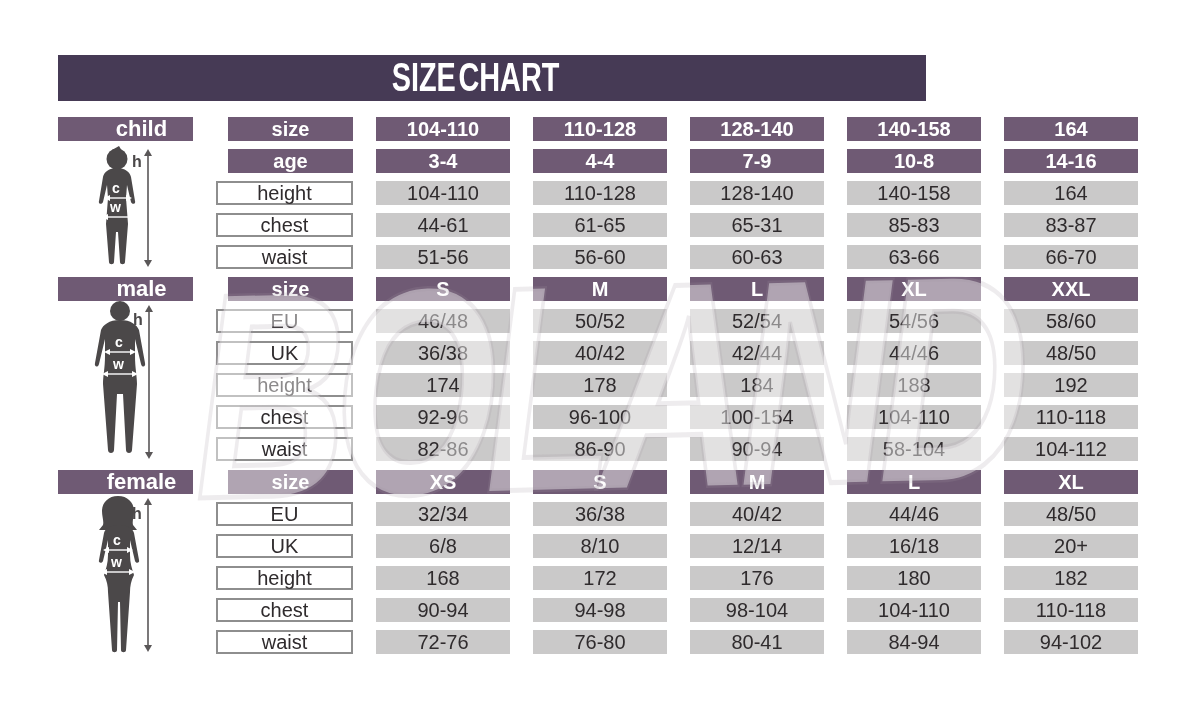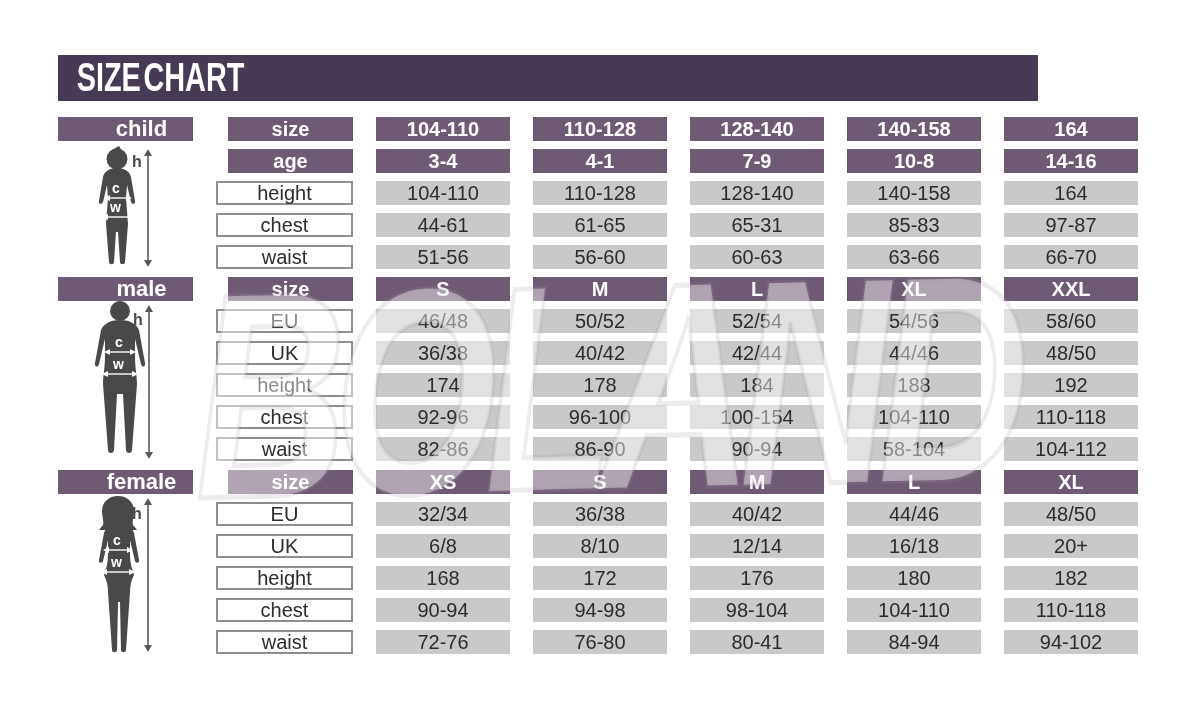--- a/index.html
+++ b/index.html
@@ -1,22 +1,22 @@
 <!DOCTYPE html>
 <html><head>
 <meta charset="utf-8">
 <style>
   html,body{margin:0;padding:0;background:#ffffff;}
   .canvas{
     position:relative;width:1200px;height:727px;background:#ffffff;overflow:hidden;
     font-family:"Liberation Sans","DejaVu Sans",sans-serif;
   }
   .titlebar{
-    position:absolute;left:58px;top:55px;width:980px;height:46px;
-    background:#463a55;display:flex;align-items:center;
+    position:absolute;left:58px;top:55px;width:868px;height:46px;
+    background:#463a55;display:flex;align-items:center;justify-content:center;
   }
   .title-text{
     display:inline-block;color:#ffffff;font-weight:bold;font-size:37px;
     letter-spacing:0px;word-spacing:-7px;padding-left:24px;
     transform:scale(0.78,1.08);transform-origin:left center;white-space:nowrap;
   }
   .watermark{
     position:absolute;left:195px;top:242px;width:950px;height:330px;z-index:6;
     pointer-events:none;font-size:292px;line-height:310px;font-weight:bold;font-style:italic;
     color:rgba(255,255,255,0.45);
@@ -147,38 +147,38 @@
       <div class="badge">child</div>
       <div class="cell lblh">size</div>
       <div class="cell hdr">104-110</div>
       <div class="cell hdr">110-128</div>
       <div class="cell hdr">128-140</div>
       <div class="cell hdr">140-158</div>
       <div class="cell hdr">164</div>
       <div class="spacer"></div>
       <div class="cell lblh">age</div>
       <div class="cell hdr">3-4</div>
-      <div class="cell hdr">4-1</div>
+      <div class="cell hdr">4-4</div>
       <div class="cell hdr">7-9</div>
       <div class="cell hdr">10-8</div>
       <div class="cell hdr">14-16</div>
       <div class="spacer"></div>
       <div class="cell lbl">height</div>
       <div class="cell val">104-110</div>
       <div class="cell val">110-128</div>
       <div class="cell val">128-140</div>
       <div class="cell val">140-158</div>
       <div class="cell val">164</div>
       <div class="spacer"></div>
       <div class="cell lbl">chest</div>
       <div class="cell val">44-61</div>
       <div class="cell val">61-65</div>
       <div class="cell val">65-31</div>
       <div class="cell val">85-83</div>
-      <div class="cell val">97-87</div>
+      <div class="cell val">83-87</div>
       <div class="spacer"></div>
       <div class="cell lbl">waist</div>
       <div class="cell val">51-56</div>
       <div class="cell val">56-60</div>
       <div class="cell val">60-63</div>
       <div class="cell val">63-66</div>
       <div class="cell val">66-70</div>
     </section>
   <section class="tbl" id="tbl-male" style="top:277px">
       <div class="badge">male</div>

